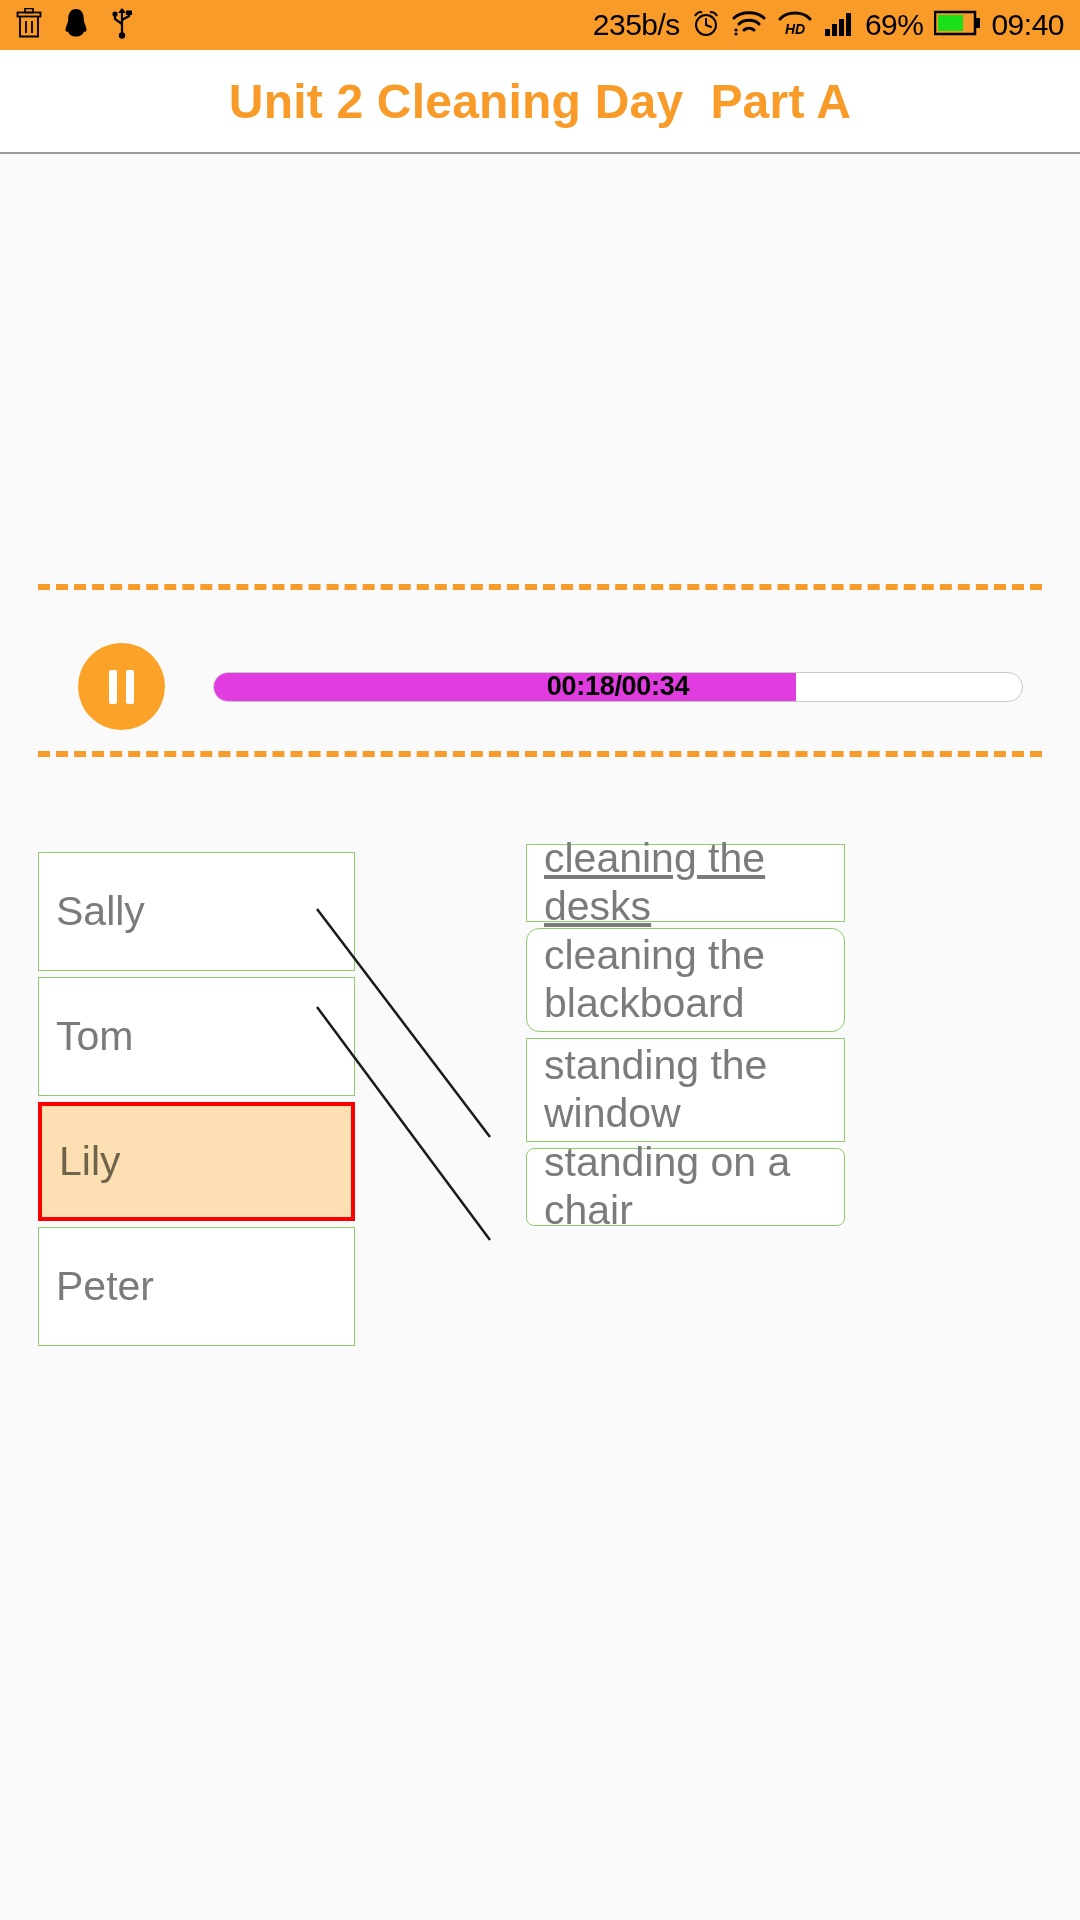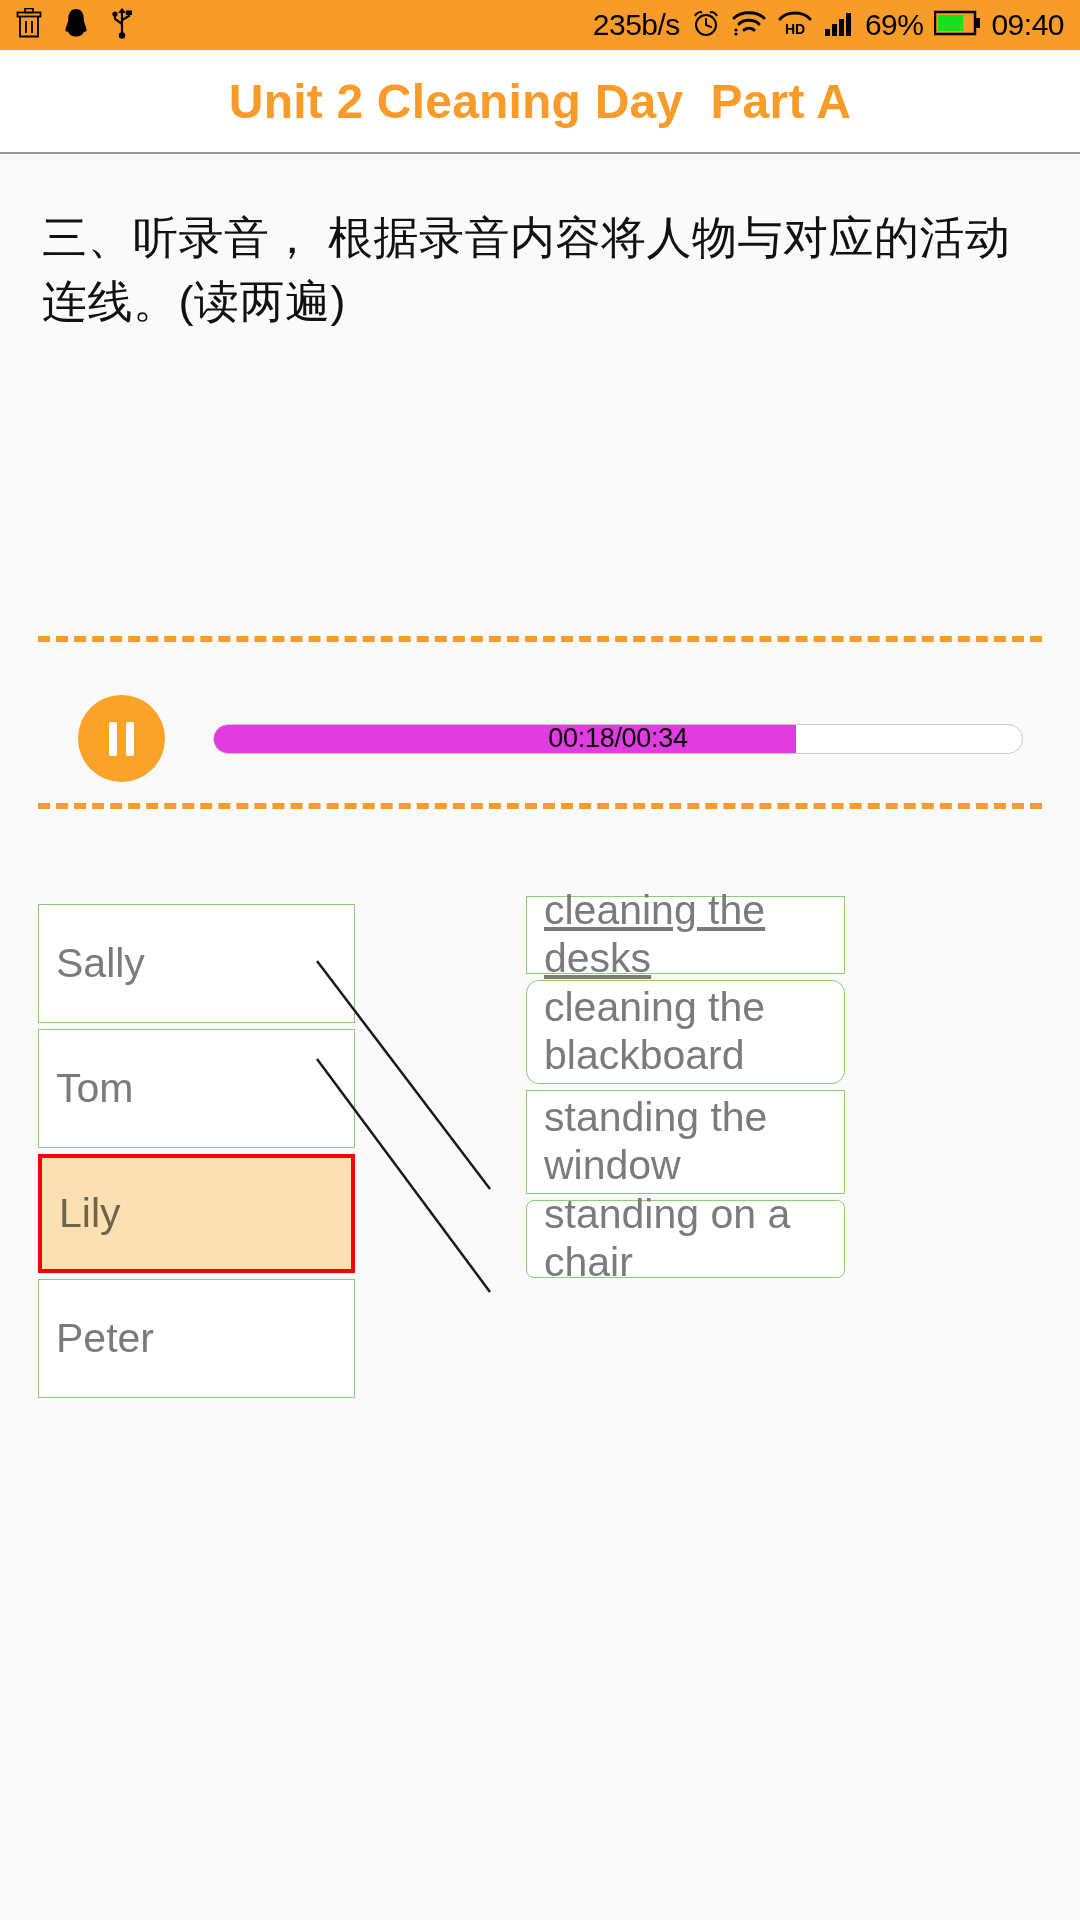--- a/index.html
+++ b/index.html
@@ -28,21 +28,21 @@
     align-items: center;
     gap: 11px;
   }
   .sb-text {
     font-size: 30px;
     font-weight: 400;
     letter-spacing: -0.5px;
     color: #000;
     line-height: 1;
   }
-  .sb-icon { display: block; }
+  .sb-icon { display: block; font-style: italic; }
 
   
   #title-bar {
     height: 104px;
     background: #ffffff;
     display: flex;
     align-items: center;
     justify-content: center;
     border-bottom: 2px solid #9a9a9a;
   }
@@ -82,20 +82,21 @@
   #rule-bottom { top: 597px; }
 
   #audio-player {
     position: absolute;
     top: 470px;
     left: 0;
     right: 0;
     height: 125px;
     display: flex;
     align-items: center;
+    font-weight: bold;
   }
   #play-pause-button {
     margin-left: 78px;
     width: 87px;
     height: 87px;
     border-radius: 50%;
     background: #fba329;
     display: flex;
     align-items: center;
     justify-content: center;
@@ -262,21 +263,20 @@
     <span class="sb-text">09:40</span>
   </div>
 </div>
 
 <div id="title-bar">
   <div id="page-title">Unit 2 Cleaning Day  Part A</div>
 </div>
 
 <div id="content">
 
-  <div id="instruction">三、听录音， 根据录音内容将人物与对应的活动连线。(读两遍)</div>
 
   <div class="dashed-rule" id="rule-top"></div>
 
   <div id="audio-player">
     <div id="play-pause-button">
       <div class="pause-bar"></div>
       <div class="pause-bar"></div>
     </div>
     <div id="progress-wrap">
       <div id="progress-fill" style="width: 72%;"></div>

